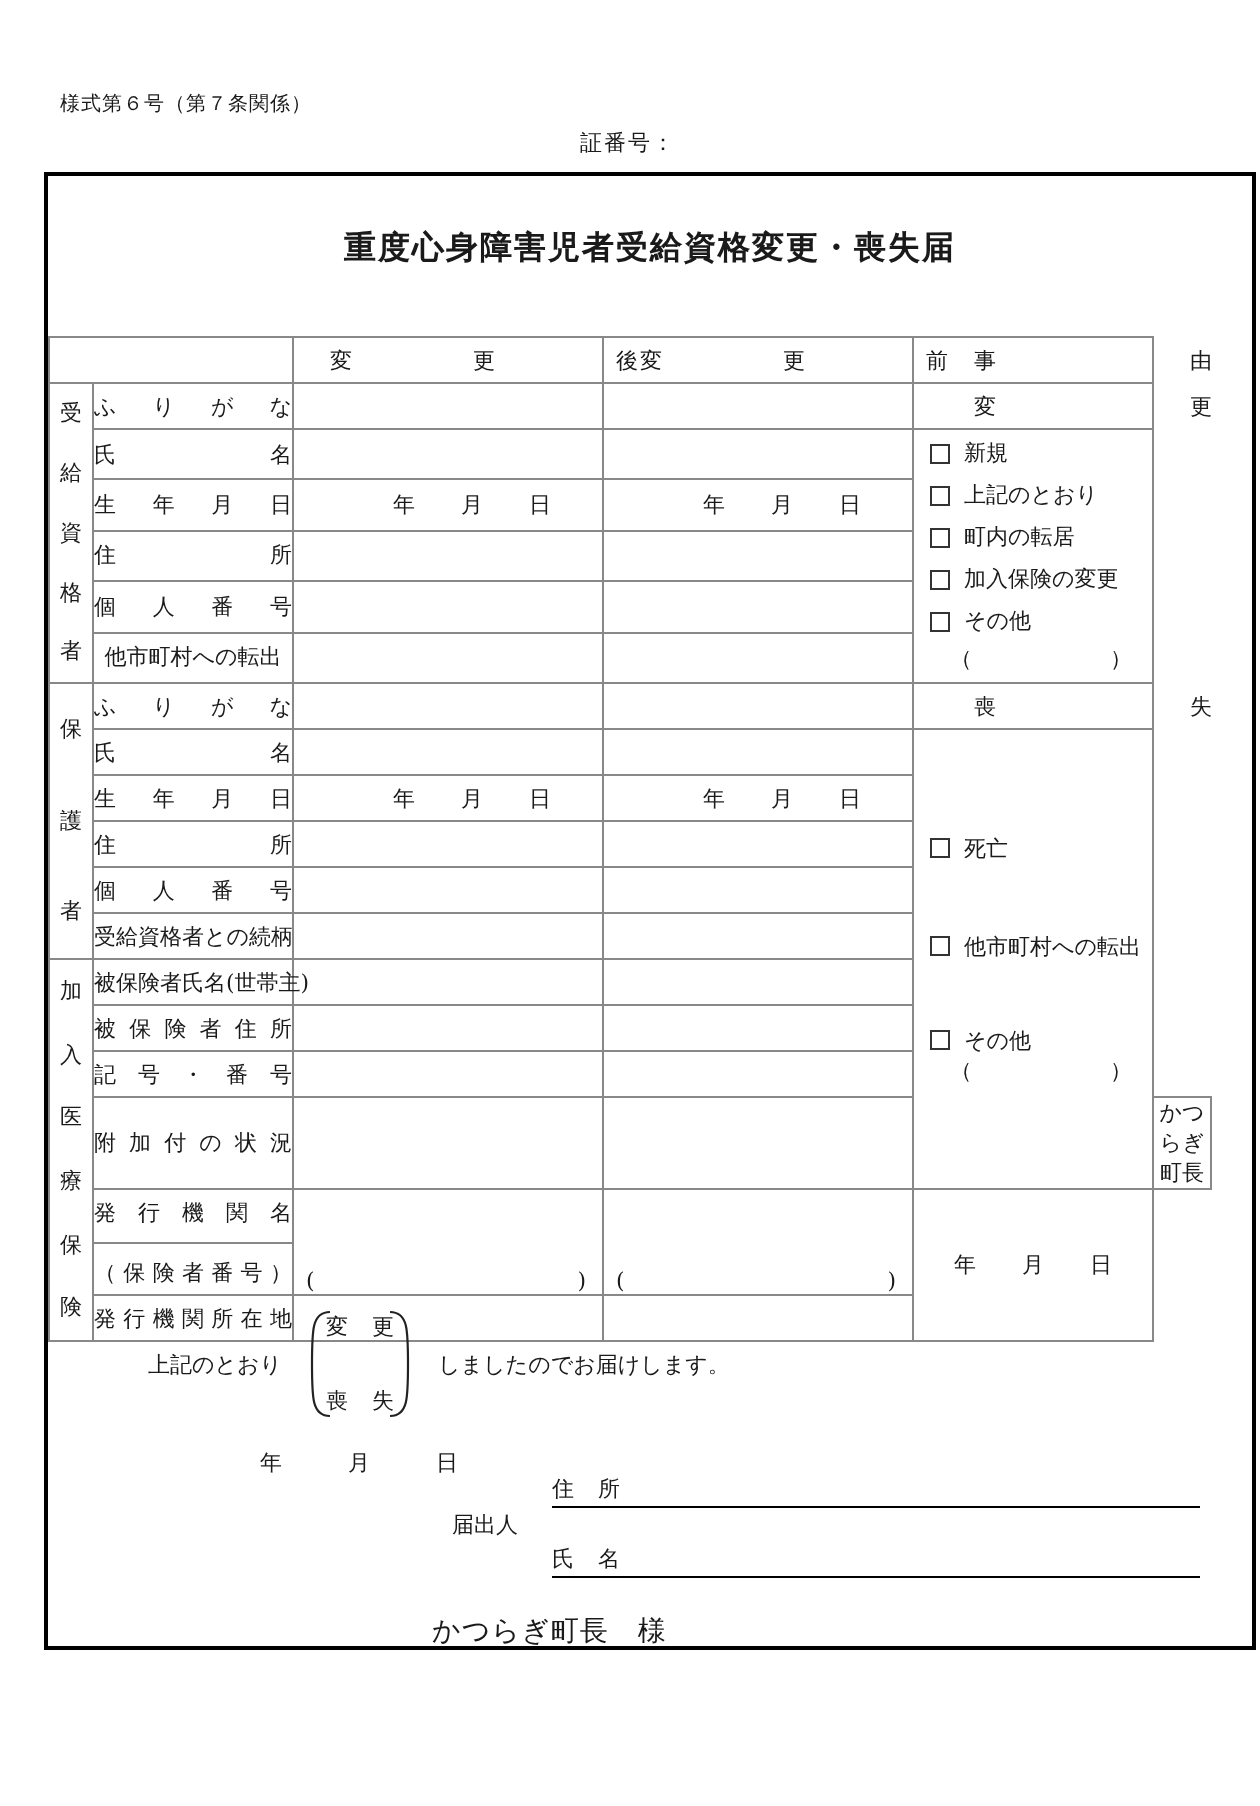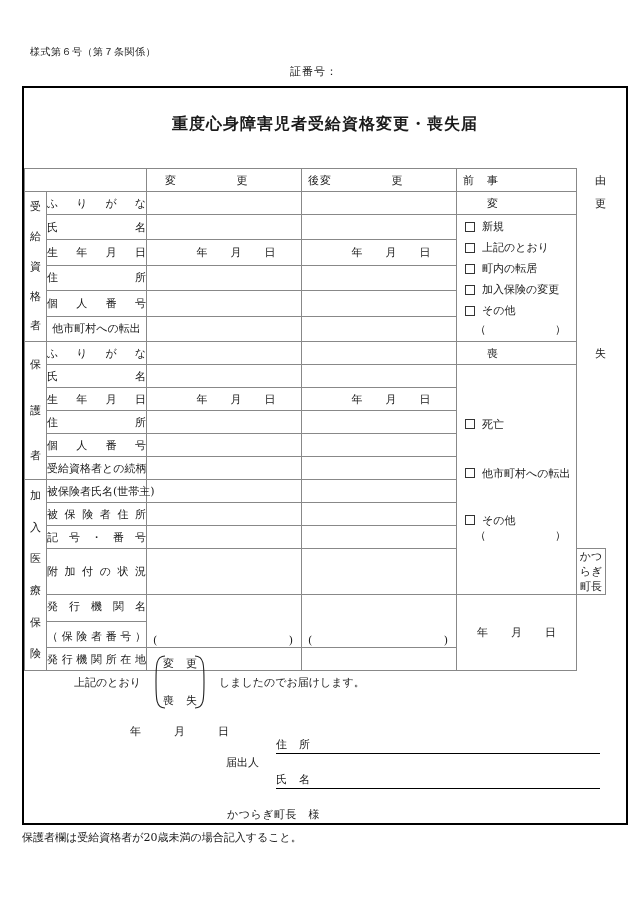--- a/index.html
+++ b/index.html
@@ -192,21 +192,21 @@
     border-bottom:1px solid #000;
     padding-bottom:1px;
   }
   .sig-rule{
     width:290px;
     border-bottom:1px solid #000;
     height:13px;
   }
   .mayor{
     position:absolute;left:192px;top:190px;
-    font-size:11px;letter-spacing:.5px;white-space:nowrap;margin-left:11px;
+    font-size:14px;letter-spacing:.5px;white-space:nowrap;
   }
 
   
   .footnote{
     position:absolute;left:22px;top:830px;
     font-size:11px;white-space:nowrap;
   }
 </style>
 </head>
 <body>
@@ -664,14 +664,13 @@
           <span>名</span>
         </span>
         <span class="sig-rule"></span>
       </div>
 
       <div class="mayor">かつらぎ町長　様</div>
     </div>
 
   </div>
 
-  <div class="footnote">保護者欄は受給資格者が20歳未満の場合記入すること。</div>
 </div>
 
 </body></html>

